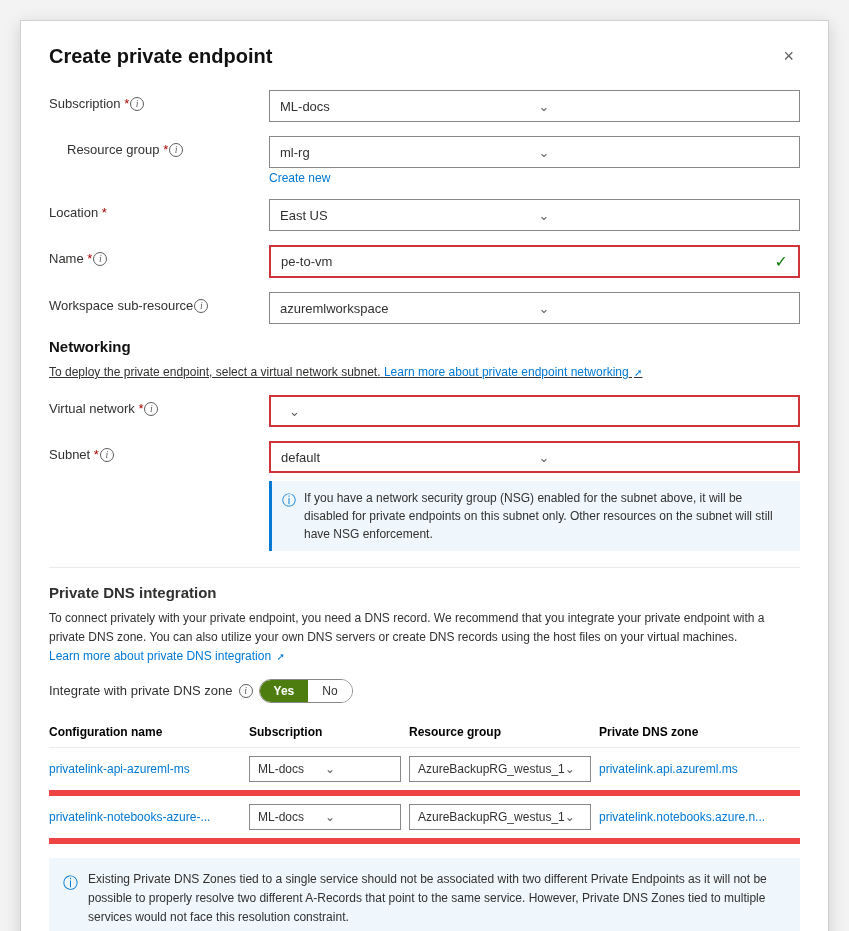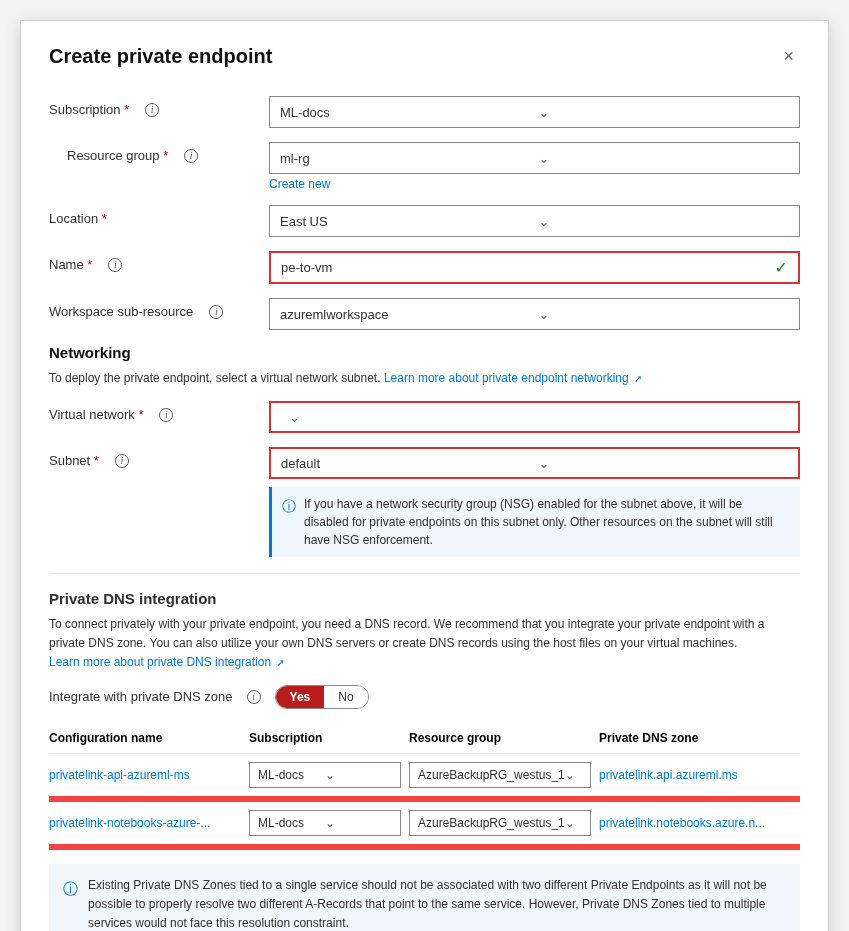--- a/index.html
+++ b/index.html
@@ -18,21 +18,21 @@
       border: 1px solid #d2d0ce;
       box-shadow: 0 4px 16px rgba(0,0,0,0.15);
       width: 820px;
       padding: 24px 28px 24px 28px;
       position: relative;
     }
     .dialog-header {
       display: flex;
       justify-content: space-between;
       align-items: flex-start;
-      margin-bottom: 28px;
+      margin-bottom: 22px;
     }
     .dialog-title {
       font-size: 20px;
       font-weight: 600;
       color: #111;
     }
     .close-btn {
       background: none;
       border: none;
       font-size: 18px;
@@ -45,21 +45,21 @@
       display: flex;
       align-items: flex-start;
       margin-bottom: 14px;
     }
     .label-col {
       width: 220px;
       min-width: 220px;
       padding-top: 6px;
       display: flex;
       align-items: center;
-      gap: 16px;
+      gap: 1px;
     }
     .label-col.indent {
       padding-left: 18px;
     }
     .label-col label {
       font-size: 13px;
       color: #323130;
     }
     .required { color: #a80000; }
     .info-icon {
@@ -134,20 +134,21 @@
       font-weight: 600;
       color: #111;
       margin-bottom: 8px;
       margin-top: 10px;
     }
     .section-desc {
       font-size: 12px;
       color: #323130;
       margin-bottom: 14px;
       line-height: 1.5;
+      text-decoration: underline;
     }
     .section-desc a {
       color: #0078d4;
       text-decoration: none;
       cursor: pointer;
     }
     .nsg-info {
       display: flex;
       gap: 8px;
       background: #eff6fc;
@@ -181,37 +182,37 @@
       margin-bottom: 12px;
     }
     .dns-desc a {
       color: #0078d4;
       cursor: pointer;
       text-decoration: none;
     }
     .toggle-row {
       display: flex;
       align-items: center;
-      gap: 14px;
+      gap: 6px;
       margin-bottom: 16px;
     }
     .toggle-label {
       font-size: 13px;
       color: #323130;
     }
     .toggle-wrapper {
       display: flex;
       align-items: center;
       border: 1px solid #8a8886;
       border-radius: 20px;
       overflow: hidden;
       cursor: pointer;
     }
     .toggle-yes {
-      background: #b91c1c;
+      background: #4d7c0f;
       color: #fff;
       font-size: 12px;
       padding: 4px 14px;
       font-weight: 600;
       border-radius: 20px 0 0 20px;
     }
     .toggle-no {
       background: #fff;
       color: #323130;
       font-size: 12px;

